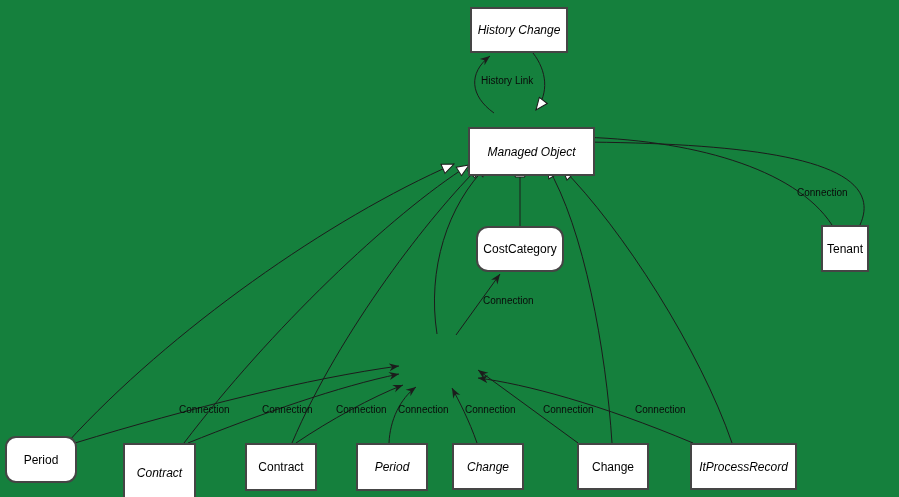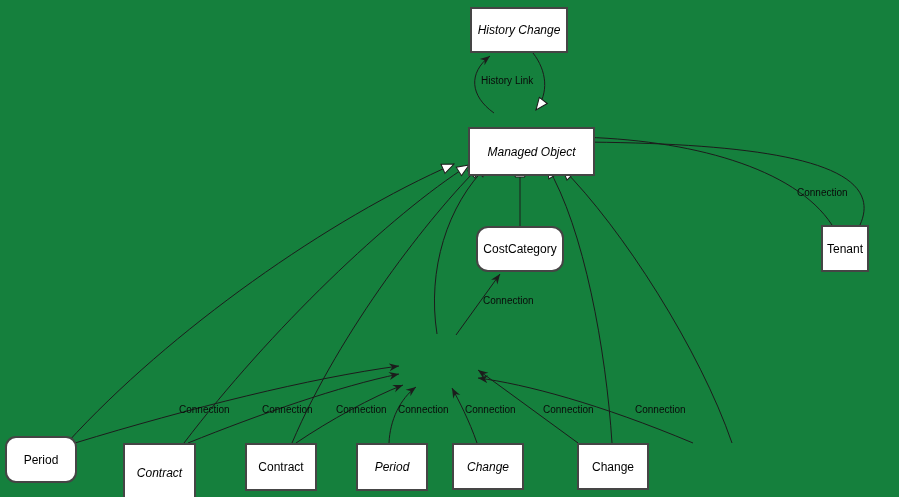--- a/index.html
+++ b/index.html
@@ -95,20 +95,21 @@
       <div class="node italic" style="left: 470px; top: 7px; width: 98px; height: 46px;">History Change</div>
       <div class="node italic" style="left: 468px; top: 127px; width: 127px; height: 49px;">Managed Object</div>
       <div class="node" style="left: 476px; top: 226px; width: 88px; height: 46px; border-radius: 12px;">CostCategory</div>
       <div class="node" style="left: 821px; top: 225px; width: 48px; height: 47px;">Tenant</div>
       <div class="node" style="left: 5px; top: 436px; width: 72px; height: 47px; border-radius: 11px;">Period</div>
       <div class="node italic" style="left: 123px; top: 443px; width: 73px; height: 59px;">Contract</div>
       <div class="node" style="left: 245px; top: 443px; width: 72px; height: 48px;">Contract</div>
       <div class="node italic" style="left: 356px; top: 443px; width: 72px; height: 48px;">Period</div>
       <div class="node italic" style="left: 452px; top: 443px; width: 72px; height: 47px;">Change</div>
       <div class="node" style="left: 577px; top: 443px; width: 72px; height: 47px;">Change</div>
+      <div class="node italic" style="left: 690px; top: 443px; width: 107px; height: 47px;">ItProcessRecord</div>
     </div>
   <div id="label-layer">
       <span class="edge-label" style="left: 481px; top: 75px;">History Link</span>
       <span class="edge-label" style="left: 483px; top: 295px;">Connection</span>
       <span class="edge-label" style="left: 797px; top: 187px;">Connection</span>
       <span class="edge-label" style="left: 179px; top: 404px;">Connection</span>
       <span class="edge-label" style="left: 262px; top: 404px;">Connection</span>
       <span class="edge-label" style="left: 336px; top: 404px;">Connection</span>
       <span class="edge-label" style="left: 398px; top: 404px;">Connection</span>
       <span class="edge-label" style="left: 465px; top: 404px;">Connection</span>

